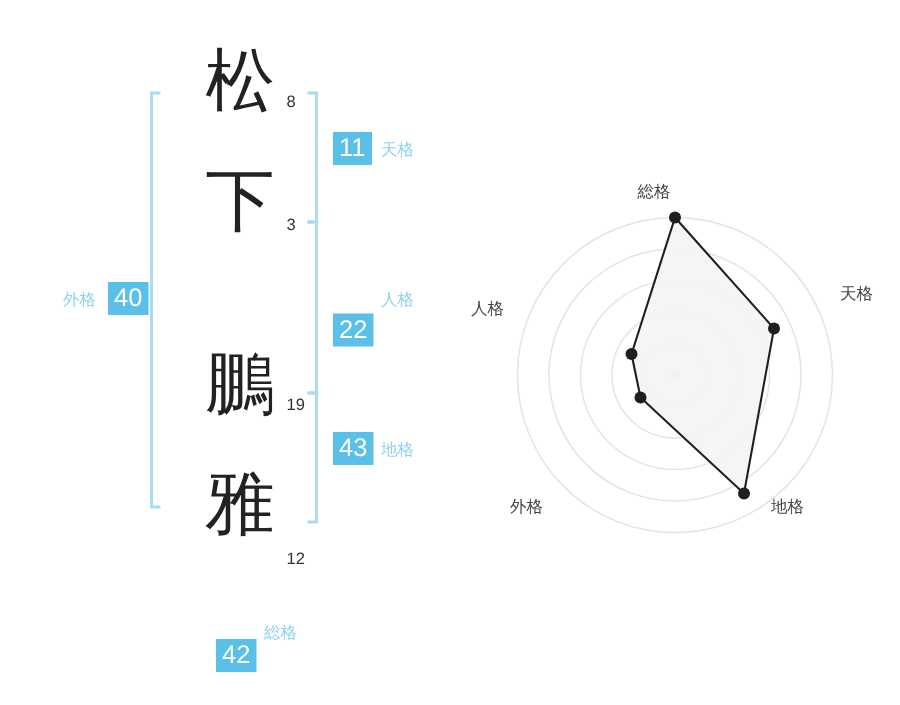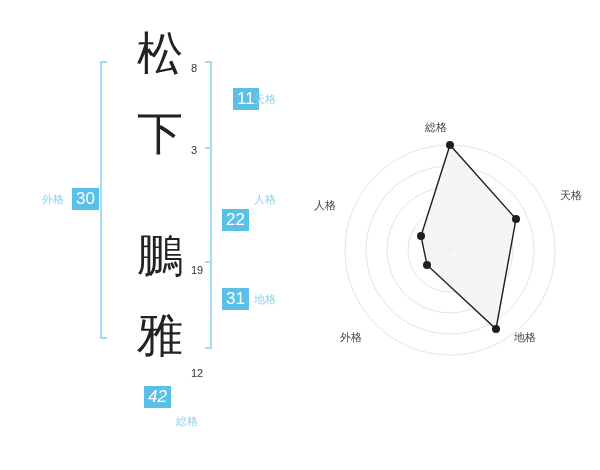--- a/index.html
+++ b/index.html
@@ -66,31 +66,31 @@
     text-align: center;
     box-sizing: border-box;
   }
   .chip-label {
     position: absolute;
     color: #8ed3ef;
     font-size: 11px;
     white-space: nowrap;
   }
 
-  .chip-tenkaku   { left: 222px; top: 88px; margin-left: 11px; }
+  .chip-tenkaku   { left: 222px; top: 88px; }
   .lbl-tenkaku    { left: 254px; top: 92px; }
   .chip-jinkaku   { left: 222px; top: 188px; margin-top: 21px; }
   .lbl-jinkaku    { left: 254px; top: 192px; }
   .chip-chikaku   { left: 222px; top: 288px; }
   .lbl-chikaku    { left: 254px; top: 292px; }
 
   .chip-gaikaku   { left: 72px;  top: 188px; }
   .lbl-gaikaku    { left: 42px;  top: 192px; }
 
-  .chip-soukaku   { left: 144px; top: 386px; font-style: italic; }
+  .chip-soukaku   { left: 144px; top: 426px; }
   .lbl-soukaku    { left: 176px; top: 414px; }
 
   
   .radar-panel {
     position: absolute;
     left: 300px;
     top: 0;
     width: 300px;
     height: 470px;
   }
@@ -137,24 +137,24 @@
     <div class="stroke-num sn-2">3</div>
     <div class="stroke-num sn-3">19</div>
     <div class="stroke-num sn-4">12</div>
 
     <div class="chip chip-tenkaku">11</div>
     <div class="chip-label lbl-tenkaku">天格</div>
 
     <div class="chip chip-jinkaku">22</div>
     <div class="chip-label lbl-jinkaku">人格</div>
 
-    <div class="chip chip-chikaku">31</div>
+    <div class="chip chip-chikaku">43</div>
     <div class="chip-label lbl-chikaku">地格</div>
 
-    <div class="chip chip-gaikaku">30</div>
+    <div class="chip chip-gaikaku">40</div>
     <div class="chip-label lbl-gaikaku">外格</div>
 
     <div class="chip chip-soukaku">42</div>
     <div class="chip-label lbl-soukaku">総格</div>
   </div>
 
   <div class="radar-panel">
     <svg width="300" height="470" viewBox="0 0 300 470">
 
       <g fill="none" stroke="#e4e4e4" stroke-width="1">

